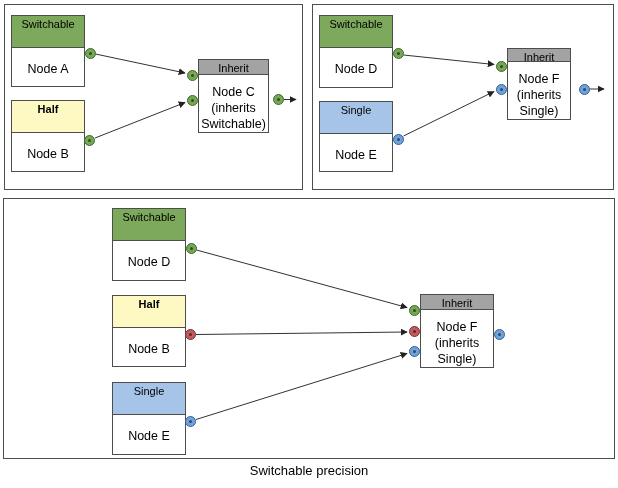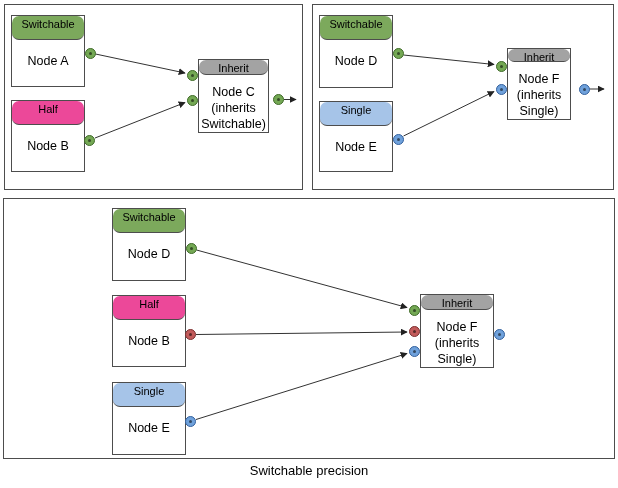--- a/index.html
+++ b/index.html
@@ -1,23 +1,23 @@
 <!DOCTYPE html>
 <html><head>
 <meta charset="utf-8">
 <style>
   html,body{margin:0;padding:0;background:#ffffff;}
   body{font-family:"Liberation Sans","DejaVu Sans",sans-serif;color:#000;}
   .canvas{position:relative;width:618px;height:488px;background:#fff;overflow:hidden;}
   .panel{position:absolute;border:1.5px solid #4d4d4d;background:#fff;box-sizing:border-box;}
   .edges{position:absolute;left:0;top:0;width:618px;height:488px;z-index:3;pointer-events:none;}
   .node{position:absolute;background:#fff;border:1px solid #4d4d4d;box-sizing:border-box;z-index:4;display:flex;flex-direction:column;}
-  .node-hdr{height:24px;line-height:16px;text-align:center;font-size:11px;border-bottom:1px solid #4d4d4d;box-sizing:border-box;overflow:hidden;border-radius:7px;}
+  .node-hdr{height:32px;line-height:16px;text-align:center;font-size:11px;border-bottom:1px solid #4d4d4d;box-sizing:border-box;overflow:hidden;}
   .hdr-switchable{background:#7ca95c;}
-  .hdr-half{background:#ec4899;}
+  .hdr-half{background:#fef9c3;font-weight:bold;}
   .hdr-single{background:#a6c4e8;}
   .hdr-inherit{background:#a3a3a3;}
   .node-body{flex:1;display:flex;align-items:flex-start;justify-content:center;padding-top:13px;font-size:12.5px;white-space:pre-line;text-align:center;line-height:16px;}
   .node-body.centered{align-items:center;padding-top:9px;}
   .port{position:absolute;width:11px;height:11px;border-radius:50%;box-sizing:border-box;z-index:5;}
   .port::after{content:"";position:absolute;left:50%;top:50%;width:3px;height:3px;margin:-1.5px 0 0 -1.5px;border-radius:50%;background:rgba(0,0,0,0.55);}
   .port-switchable{background:#74a854;border:1px solid #3f6b28;}
   .port-half{background:#c25b5b;border:1px solid #7c2f2f;}
   .port-single{background:#6fa1db;border:1px solid #33619e;}
   .caption{position:absolute;left:0;top:463px;width:618px;text-align:center;font-size:13px;z-index:2;}

